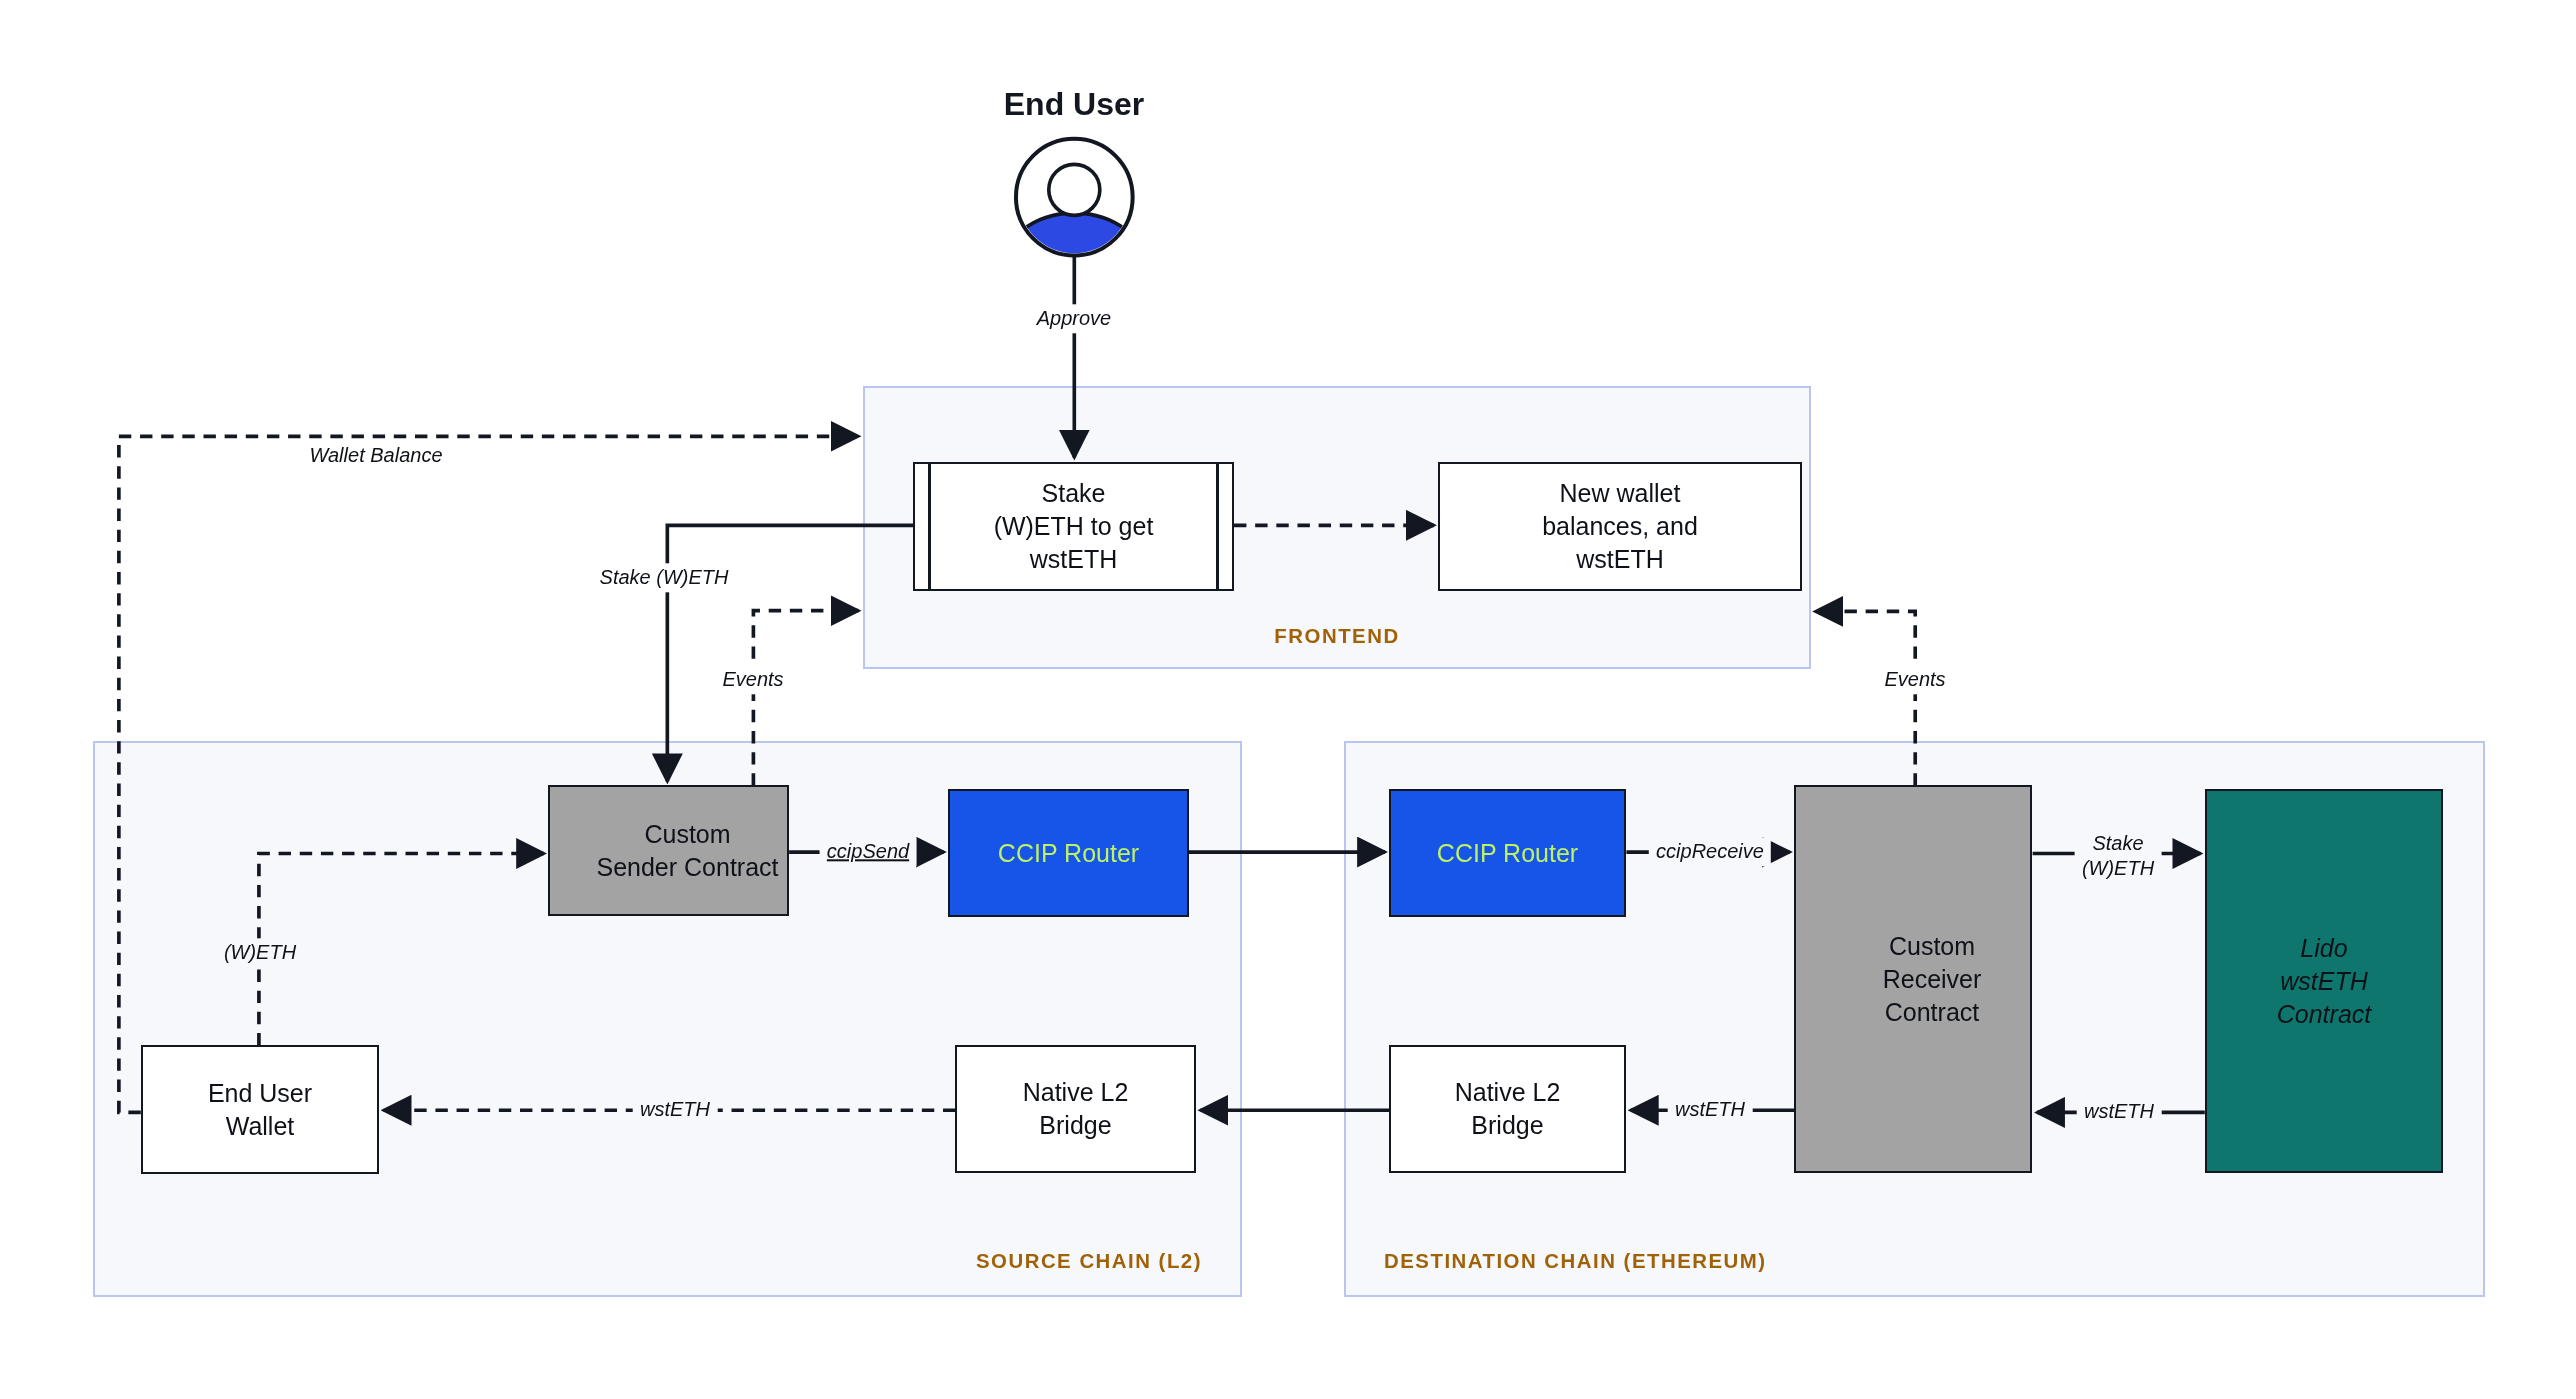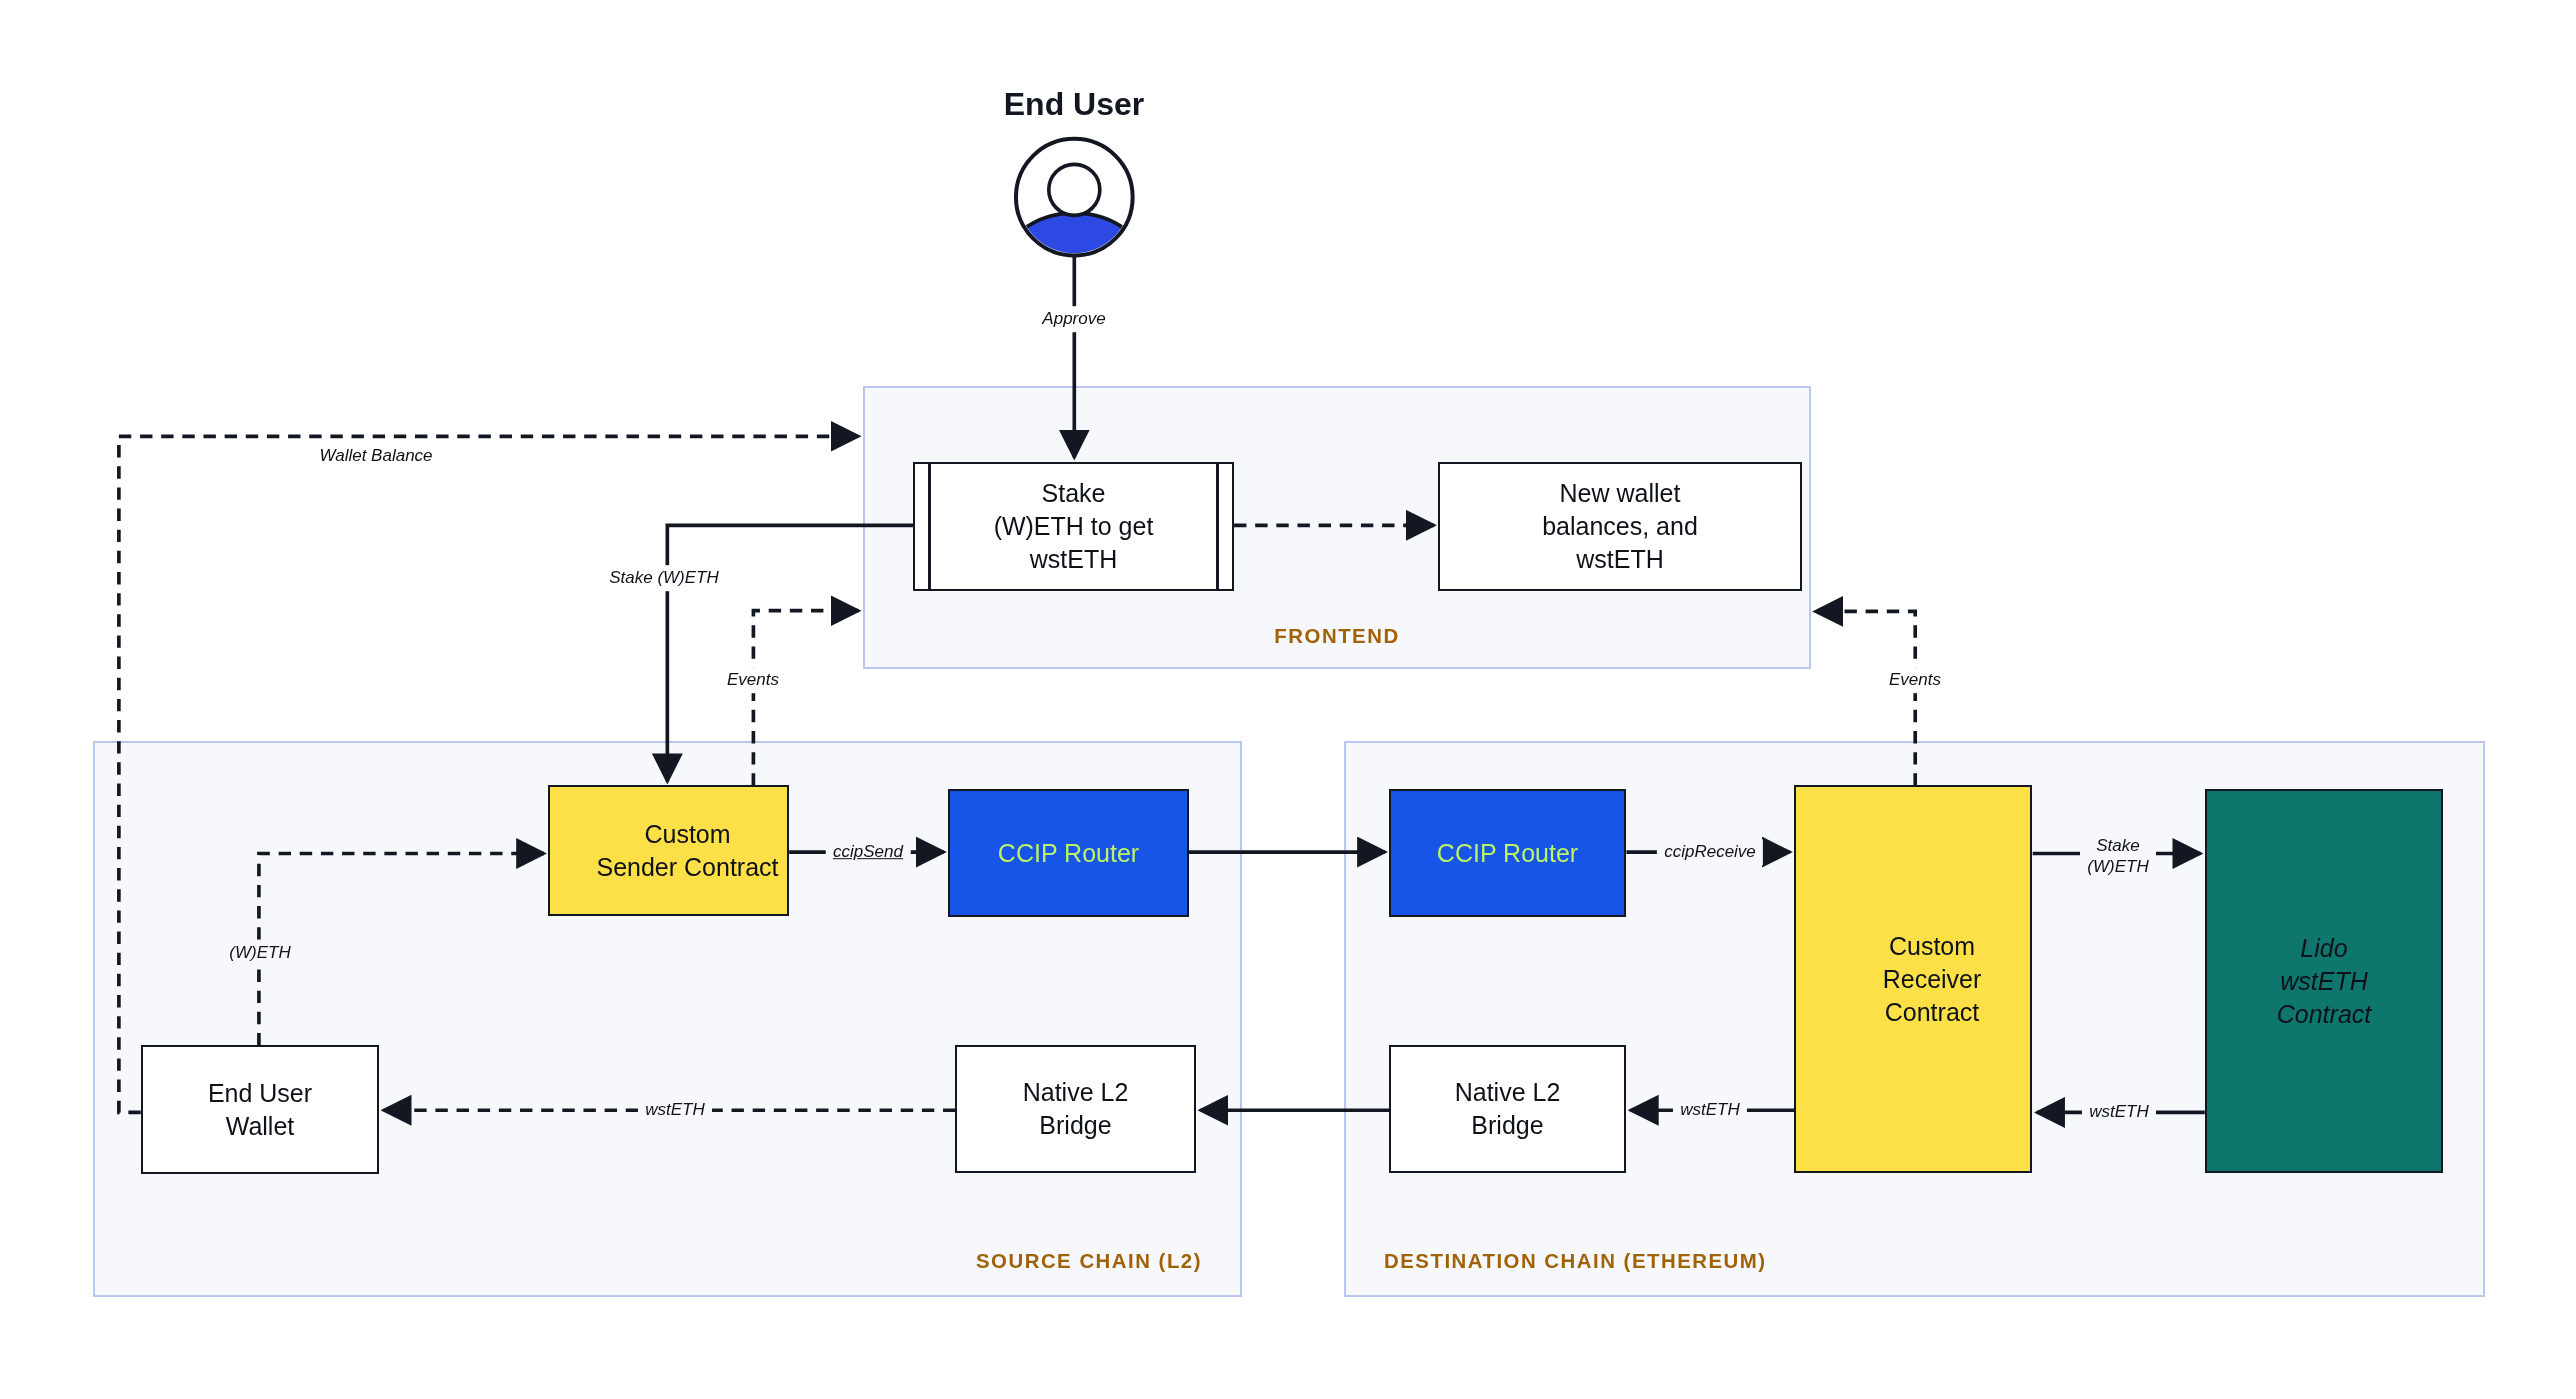--- a/index.html
+++ b/index.html
@@ -18,40 +18,40 @@
 
   
   #wires { position:absolute; left:0; top:0; z-index:2; }
   .wire { stroke:#131722; stroke-width:5; fill:none; }
   .dashed { stroke-dasharray:17 12; }
 
   
   .node { position:absolute; box-sizing:border-box; border:2.9px solid #131722; background:#ffffff;
           color:#0E1218; font-size:25px; line-height:1.32; display:flex; align-items:center;
           justify-content:center; text-align:center; white-space:pre-line; z-index:3; }
-  .yellow   { background:#fde047;padding-left:38px; }
+  .yellow   { background:#a3a3a3;padding-left:38px; }
   .blue     { background:#1655E8; color:#bef264; }
   .lavender { background:#0f766e;font-style:italic; }
   .predef::before, .predef::after { content:""; position:absolute; top:0; bottom:0; width:2.9px; background:#131722; }
   .predef::before { left:13px; }
   .predef::after  { right:13px; }
 
   #stake     { left:913px; top:462px;  width:321px; height:129px; }
   #newwallet { left:1438px; top:462px;  width:364px; height:129px; }
   #sender    { left:548px;  top:785px; width:241px; height:131px; }
   #router-l  { left:948px; top:789px; width:241px; height:128px; }
   #router-r  { left:1389px; top:789px; width:237px; height:128px; }
   #receiver  { left:1794px; top:785px; width:238px; height:388px; }
   #lido      { left:2205px; top:789px; width:238px; height:384px; }
   #wallet    { left:141px;  top:1045px; width:238px; height:129px; }
   #bridge-l  { left:955px; top:1045px; width:241px; height:128px; }
   #bridge-r  { left:1389px; top:1045px; width:237px; height:128px; }
 
   
-  .elabel { position:absolute; transform:translate(-50%,-50%); font-style:italic; font-size:17px;
+  .elabel { position:absolute; transform:translate(-50%,-50%); font-style:italic; font-size:20px;
             color:#0E1218; padding:2.2px 7.3px; background:#ffffff; z-index:4; white-space:pre-line;
             text-align:center; line-height:1.25; }
   .on-panel { background:#F6F8FC; }
 
   .title { position:absolute; transform:translate(-50%,-50%); font-size:32px; font-weight:700;
            color:#131722; z-index:4; white-space:nowrap; }
 </style>
 </head>
 <body>
 

